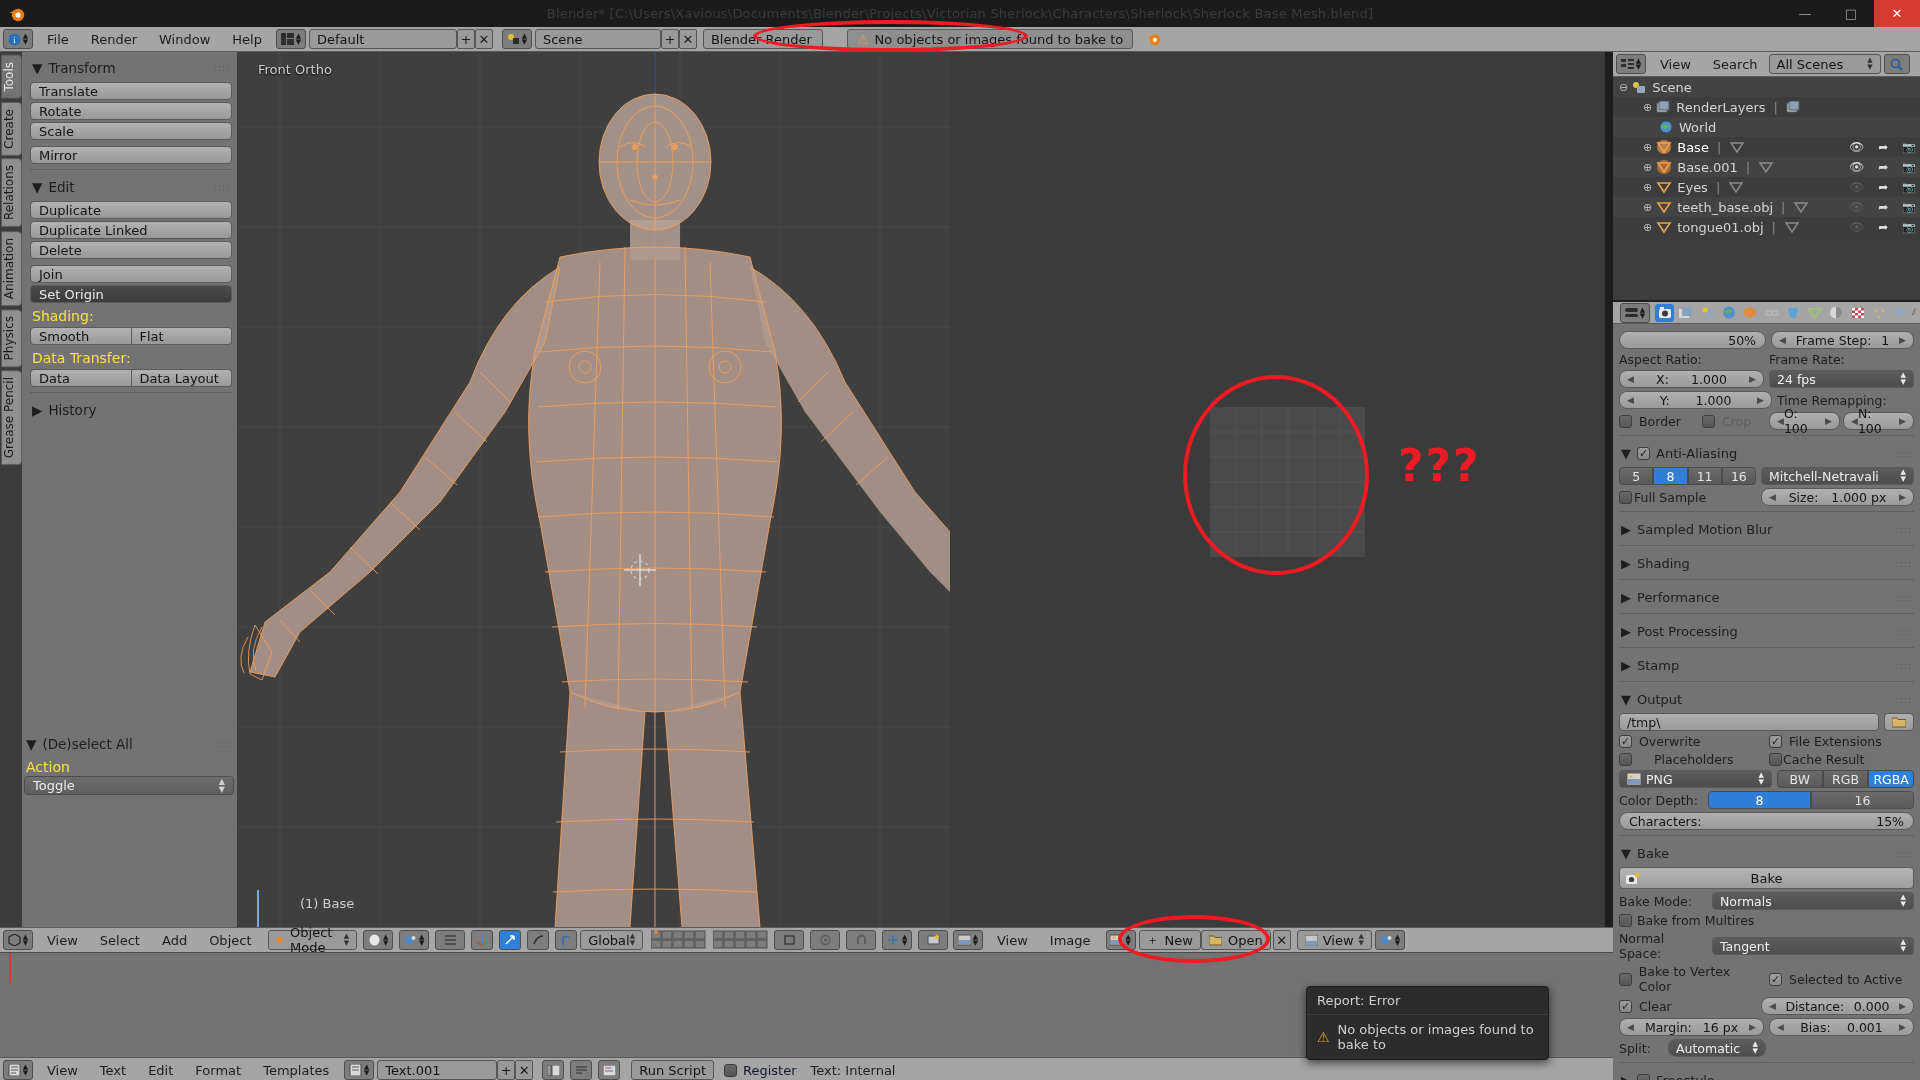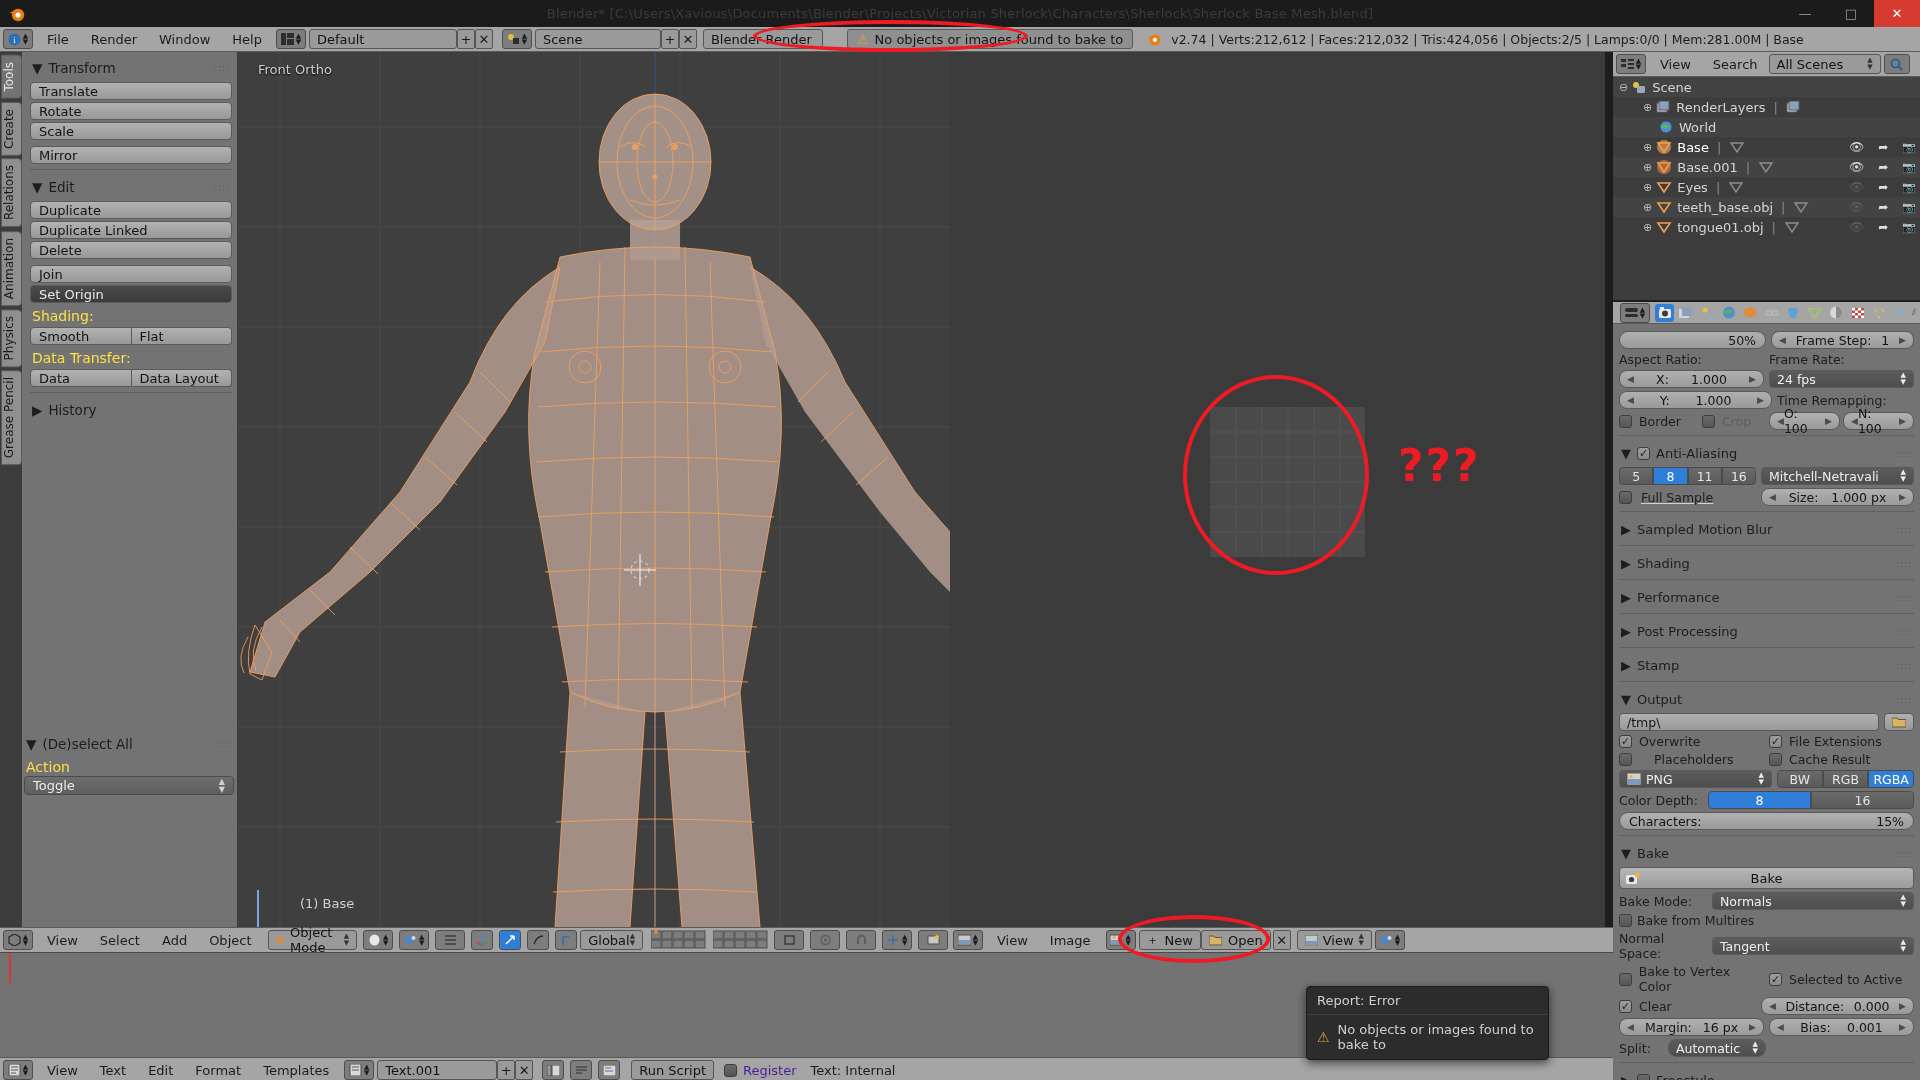--- a/index.html
+++ b/index.html
@@ -217,21 +217,20 @@
       <span>No objects or images found to bake to</span>
     </div>
 
     <div style="margin-left:12px;width:18px;height:18px;">
       <svg width="18" height="18" viewBox="0 0 20 20">
           <circle cx="11" cy="11" r="6" fill="#e87d0d"></circle>
           <circle cx="11" cy="11" r="2.4" fill="#fff"></circle>
           <path d="M2 9 L9 6 L10 9 Z" fill="#e87d0d"></path>
         </svg>
     </div>
-    <div class="stats" style="margin-left:8px;">v2.74 | Verts:212,612 | Faces:212,032 | Tris:424,056 | Objects:2/5 | Lamps:0/0 | Mem:281.00M | Base</div>
   </div>
 
   <div class="view3d">
     <svg class="vgrid" width="950" height="875">
       <rect width="950" height="875" fill="#3f3f3f"></rect>
       <g stroke="#4a4a4a" stroke-width="1">
         <line x1="0" y1="75" x2="950" y2="75"></line>
           <line x1="0" y1="175" x2="950" y2="175"></line>
         <line x1="0" y1="275" x2="950" y2="275"></line>
           <line x1="0" y1="375" x2="950" y2="375"></line>
@@ -749,21 +748,21 @@
         <div class="fld dark" style="border-radius:4px;">
           <span>Mitchell-Netravali</span>
           <span class="arrows" style="font-size:7px;line-height:7px;display:flex;flex-direction:column;">
               <span>▲</span>
               <span>▼</span>
             </span>
         </div>
       </div>
 
       <div class="prow">
-        <div style="flex:1;display:flex;align-items:center;gap:9px;text-decoration:underline;">
+        <div style="flex:1;display:flex;align-items:center;gap:2px;">
           <span class="chk"></span>
           <span class="plab">Full Sample</span>
         </div>
         <div class="fld" style="flex:1;">
           <span class="ar">◀</span>
           <span>Size:</span>
           <span>1.000 px</span>
           <span class="ar">▶</span>
         </div>
       </div>
@@ -823,21 +822,21 @@
         <div style="flex:1;display:flex;align-items:center;gap:7px;">
           <span class="chk on">✓</span>
           <span class="plab">File Extensions</span>
         </div>
       </div>
       <div class="prow">
         <div style="flex:1;display:flex;align-items:center;gap:22px;">
           <span class="chk"></span>
           <span class="plab">Placeholders</span>
         </div>
-        <div style="flex:1;display:flex;align-items:center;gap:7px;">
+        <div style="flex:1;display:flex;align-items:center;gap:1px;">
           <span class="chk"></span>
           <span class="plab">Cache Result</span>
         </div>
       </div>
       <div class="prow">
         <div class="fld dark" style="flex:1;border-radius:4px;gap:5px;justify-content:flex-start;">
           <svg width="14" height="12" viewBox="0 0 14 12">
               <rect x="0" y="0" width="14" height="12" fill="#d9d2c5" stroke="#5a5a5a"></rect>
               <rect x="1" y="6" width="12" height="5" fill="#7e98c0"></rect>
               <circle cx="4" cy="3.5" r="1.6" fill="#e0b25a"></circle>
@@ -1212,21 +1211,21 @@
             <line x1="2" y1="3" x2="8" y2="3"></line>
           </g>
           <g stroke="#3f7ac0" stroke-width="1">
             <line x1="2" y1="6" x2="10" y2="6"></line>
           </g>
         </svg>
     </div>
     <div class="dd" style="margin-left:8px;">Run Script</div>
     <div style="display:flex;align-items:center;gap:6px;margin-left:10px;">
       <span class="chk"></span>
-      <span style="color:#4c1d95;font-size:13px;">Register</span>
+      <span style="color:#0f172a;font-size:13px;">Register</span>
     </div>
     <div style="color:#1c1c1c;font-size:13px;margin-left:14px;">Text: Internal</div>
   </div>
 
   <div class="report">
     <div class="rep-t">Report: Error</div>
     <div class="rep-b">
       <span class="warn-tri" style="font-size:14px;">⚠</span>
       <span>No objects or images found to bake to</span>
     </div>

